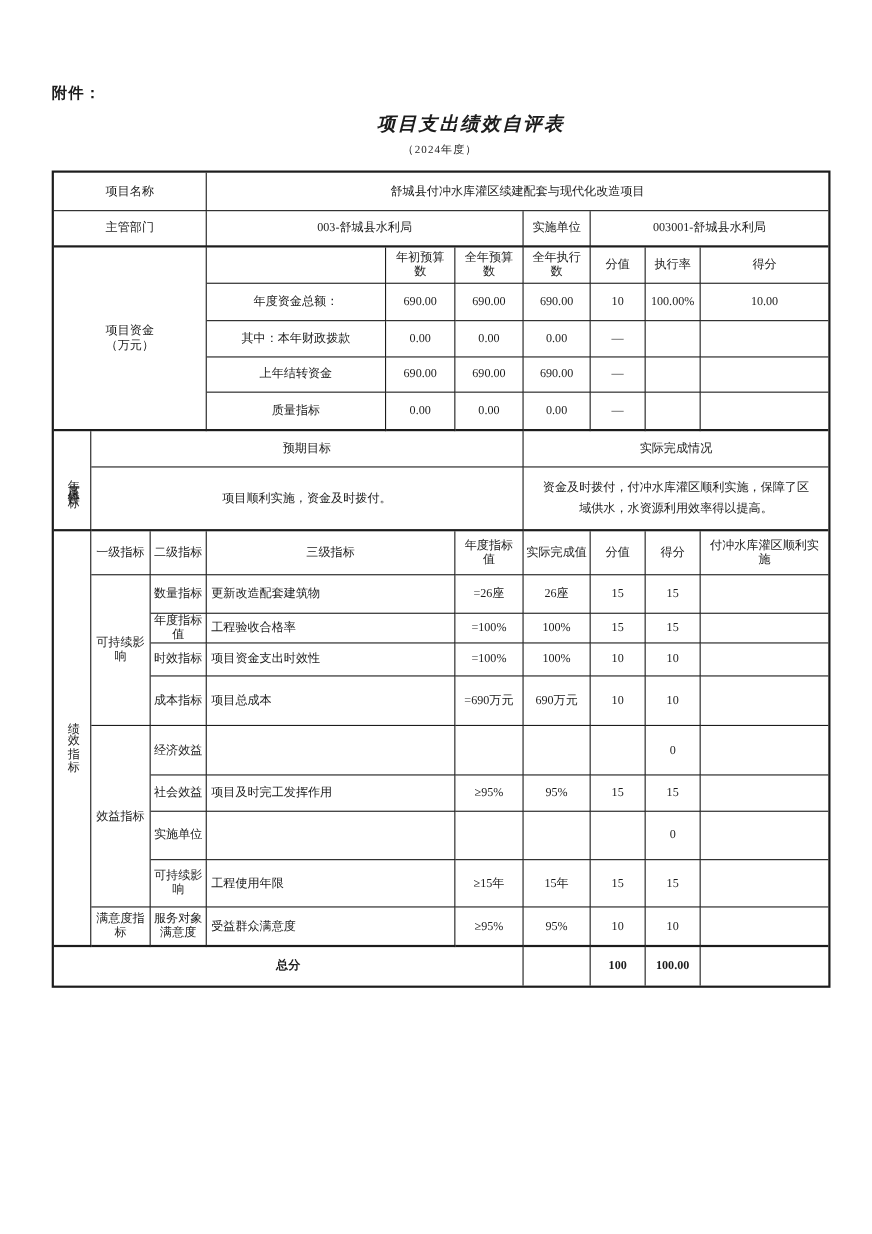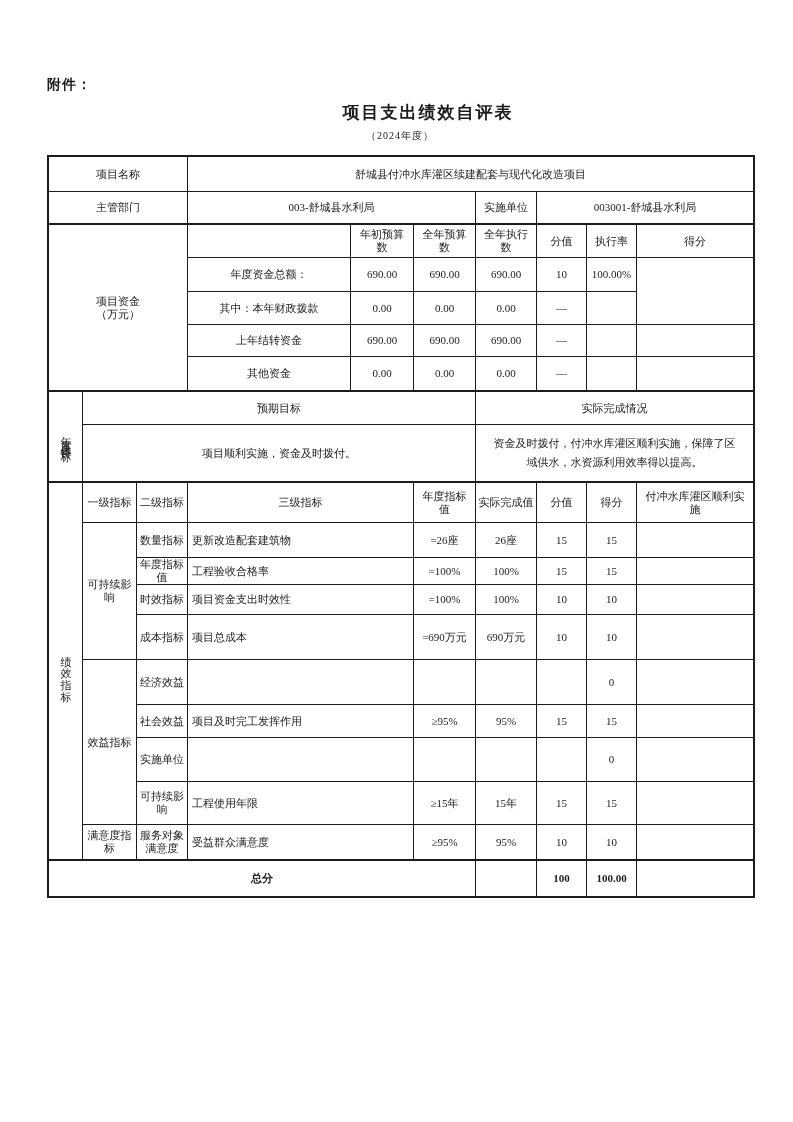--- a/index.html
+++ b/index.html
@@ -1,19 +1,19 @@
 <!DOCTYPE html>
 <html><head>
 <meta charset="utf-8">
 <style>
   html,body{margin:0;padding:0;background:#888;}
   .page{position:relative;width:793px;height:1122px;background:#ffffff;margin:0 auto;
         font-family:"Liberation Serif","DejaVu Serif",serif;color:#1c1c1c;overflow:hidden;}
   .attachment{position:absolute;left:47px;top:76px;font-size:14px;font-weight:bold;letter-spacing:1px;}
-  .titlewrap{position:absolute;left:48px;top:101px;width:704px;text-align:center;}
+  .titlewrap{position:absolute;left:48px;top:101px;width:704px;text-align:center;font-style:italic;}
   .title{font-size:17px;font-weight:bold;letter-spacing:2px;transform:translateX(28px);display:inline-block;}
   .subtitle{position:absolute;left:48px;top:129px;width:704px;text-align:center;font-size:10px;letter-spacing:1px;}
   .grid{position:absolute;left:47px;top:155px;display:grid;
         grid-template-columns:34px 54px 51px 163px 63px 62px 61px 50px 50px 116px;
         grid-template-rows:35px 33px 33px 34px 33px 32px 35px 33px 58px 40px 35px 27px 30px 45px 45px 33px 44px 43px 36px 35px;
         border:2px solid #1c1c1c;background:#fff;}
   .c{box-sizing:border-box;border-right:1px solid #1c1c1c;border-bottom:1px solid #1c1c1c;
      display:flex;align-items:center;justify-content:center;text-align:center;
      font-size:11px;line-height:13px;padding:1px 2px;overflow:hidden;}
   .t{border-bottom-width:2px;}
@@ -57,38 +57,39 @@
     <div class="c" style="grid-area:3/8/4/9">分值</div>
     <div class="c" style="grid-area:3/9/4/10">执行率</div>
     <div class="c nr" style="grid-area:3/10/4/11">得分</div>
 
     <div class="c" style="grid-area:4/4/5/5">年度资金总额：</div>
     <div class="c" style="grid-area:4/5/5/6">690.00</div>
     <div class="c" style="grid-area:4/6/5/7">690.00</div>
     <div class="c" style="grid-area:4/7/5/8">690.00</div>
     <div class="c" style="grid-area:4/8/5/9">10</div>
     <div class="c" style="grid-area:4/9/5/10">100.00%</div>
+    <div class="c nr" style="grid-area:4/10/5/11">10.00</div>
 
     <div class="c" style="grid-area:5/4/6/5">其中：本年财政拨款</div>
     <div class="c" style="grid-area:5/5/6/6">0.00</div>
     <div class="c" style="grid-area:5/6/6/7">0.00</div>
     <div class="c" style="grid-area:5/7/6/8">0.00</div>
     <div class="c" style="grid-area:5/8/6/9">—</div>
     <div class="c" style="grid-area:5/9/6/10"></div>
     <div class="c nr" style="grid-area:5/10/6/11"></div>
 
     <div class="c" style="grid-area:6/4/7/5">上年结转资金</div>
     <div class="c" style="grid-area:6/5/7/6">690.00</div>
     <div class="c" style="grid-area:6/6/7/7">690.00</div>
     <div class="c" style="grid-area:6/7/7/8">690.00</div>
     <div class="c" style="grid-area:6/8/7/9">—</div>
     <div class="c" style="grid-area:6/9/7/10"></div>
     <div class="c nr" style="grid-area:6/10/7/11"></div>
 
-    <div class="c t" style="grid-area:7/4/8/5">其他资金</div>
+    <div class="c t" style="grid-area:7/4/8/5">质量指标</div>
     <div class="c t" style="grid-area:7/5/8/6">0.00</div>
     <div class="c t" style="grid-area:7/6/8/7">0.00</div>
     <div class="c t" style="grid-area:7/7/8/8">0.00</div>
     <div class="c t" style="grid-area:7/8/8/9">—</div>
     <div class="c t" style="grid-area:7/9/8/10"></div>
     <div class="c t nr" style="grid-area:7/10/8/11"></div>
 
     <div class="c v t" style="grid-area:8/1/10/2">年度总体目标</div>
     <div class="c nr" style="grid-area:8/7/9/11">实际完成情况</div>
     <div class="c" style="grid-area:8/2/9/7">预期目标</div>

